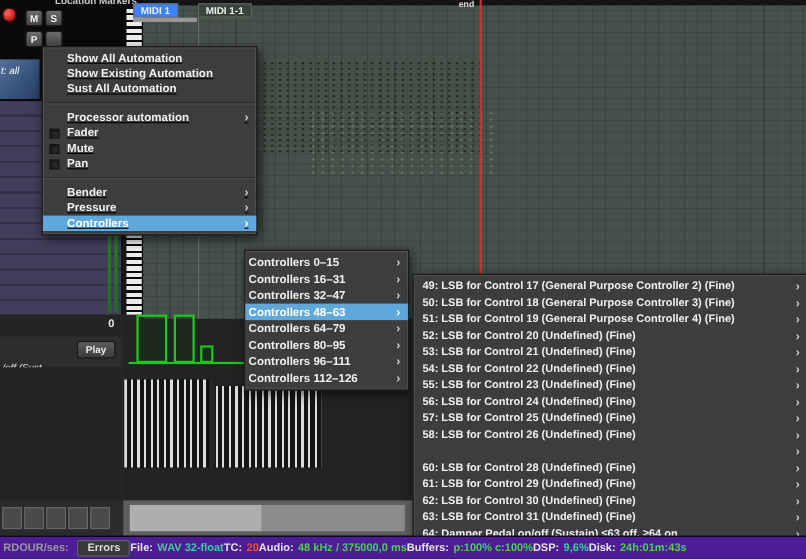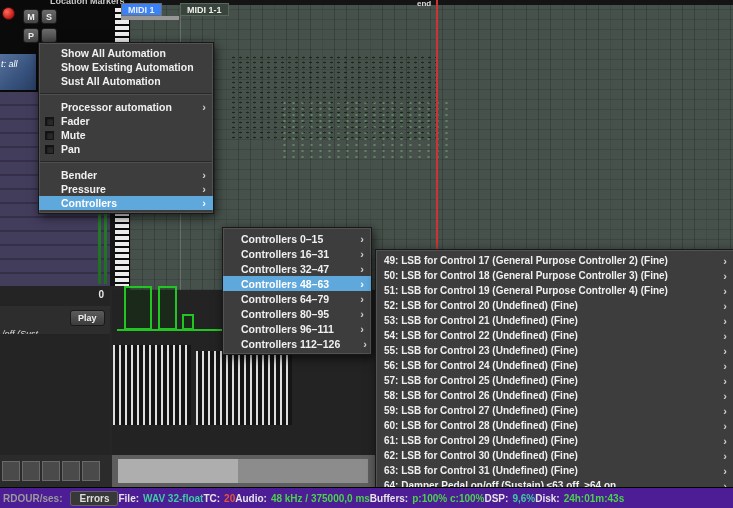--- a/index.html
+++ b/index.html
@@ -76,23 +76,23 @@
   .menu { position:absolute; background:#3d3d3d; border:1px solid #181818; box-shadow:inset 0 0 0 1px #525252, 2px 3px 10px rgba(0,0,0,0.65);
           padding:3px 0; z-index:10; }
   .mi { position:relative; height:14px; display:flex; align-items:center; padding:0 7px 0 22px;
         font-size:10.5px; font-weight:bold; color:#f0f0f0; white-space:nowrap; }
   .mi.hl { background:#5fa8dc; color:#fff; }
   .mi .arrow { margin-left:auto; font-size:11px; color:#cfcfcf; padding-left:8px; }
   .mi.hl .arrow { color:#fff; }
   .cbox { position:absolute; left:6px; top:3px; width:9px; height:9px; background:#292929;
           border:1px solid #141414; box-shadow:inset 1px 1px 2px rgba(0,0,0,0.7); }
   .msep { height:2px; border-top:1px solid #282828; border-bottom:1px solid #4f4f4f; margin:5px 1px; }
-  #menu1 { left:38px; top:42px; width:176px; }
+  #menu1 { left:38px; top:42px; width:196px;text-decoration:underline; }
   #menu2 { left:222px; top:227px; width:150px; }
-  #menu2 .mi { height:15px; padding-left:18px;gap:15px; }
+  #menu2 .mi { height:15px; padding-left:3px;gap:15px; }
   #menu3 { left:375px; top:249px; width:360px; }
   #menu3 .mi { height:15px; padding-left:8px; font-size:10px; }
 
   
   .statusbar { position:absolute; left:0; top:487px; width:733px; height:21px; background:#4c1d95;
                border-top:1px solid #000; display:flex; align-items:center; font-size:10px; font-weight:bold; z-index:20; }
   .sb-sess { color:#9a9a9a; margin-left:3px; }
   .sb-errors { margin-left:8px; padding:1px 8px; background:#383838; border:1px solid #626262; border-radius:2px; color:#ddd; }
   .sb-label { color:#e4e4e4; }
   .sb-val { margin-left:4px; }
@@ -279,21 +279,20 @@
       </div>
     <div class="mi">
         <span>57: LSB for Control 25 (Undefined) (Fine)</span>
         <span class="arrow">›</span>
       </div>
     <div class="mi">
         <span>58: LSB for Control 26 (Undefined) (Fine)</span>
         <span class="arrow">›</span>
       </div>
     <div class="mi">
-        <span>59: LSB for Control 27 (Undefined) (Fine)</span>
         <span class="arrow">›</span>
       </div>
     <div class="mi">
         <span>60: LSB for Control 28 (Undefined) (Fine)</span>
         <span class="arrow">›</span>
       </div>
     <div class="mi">
         <span>61: LSB for Control 29 (Undefined) (Fine)</span>
         <span class="arrow">›</span>
       </div>

